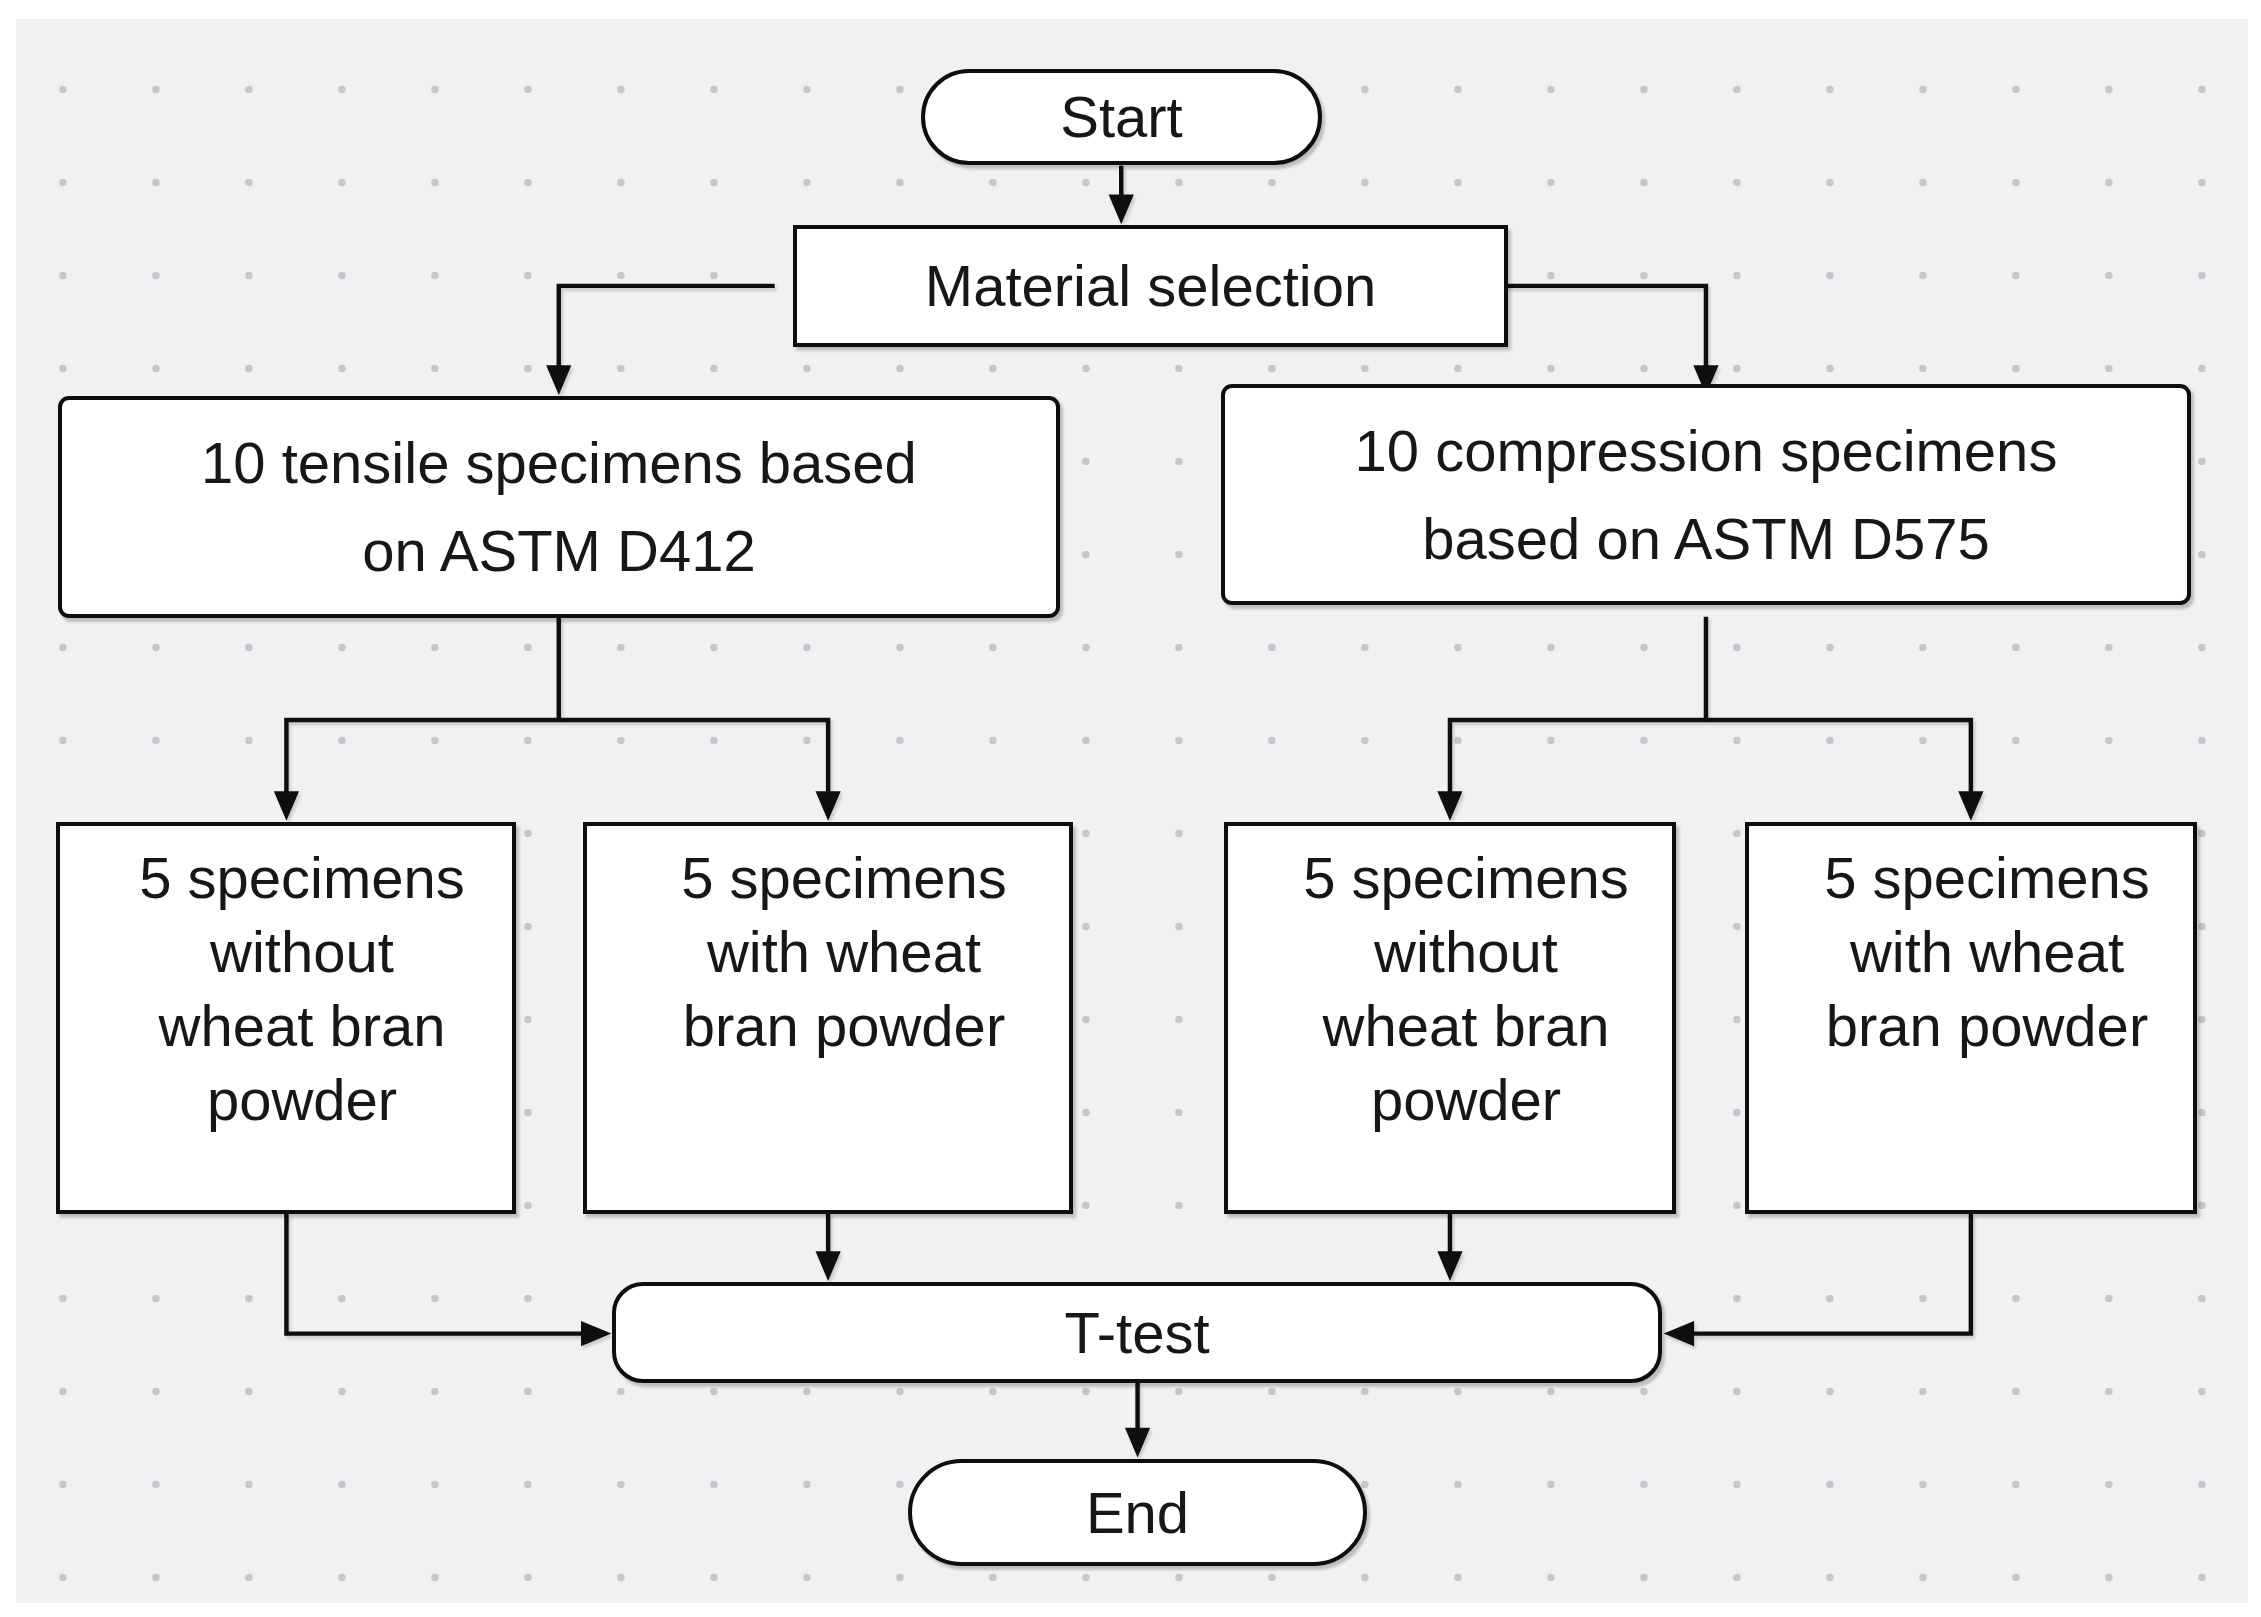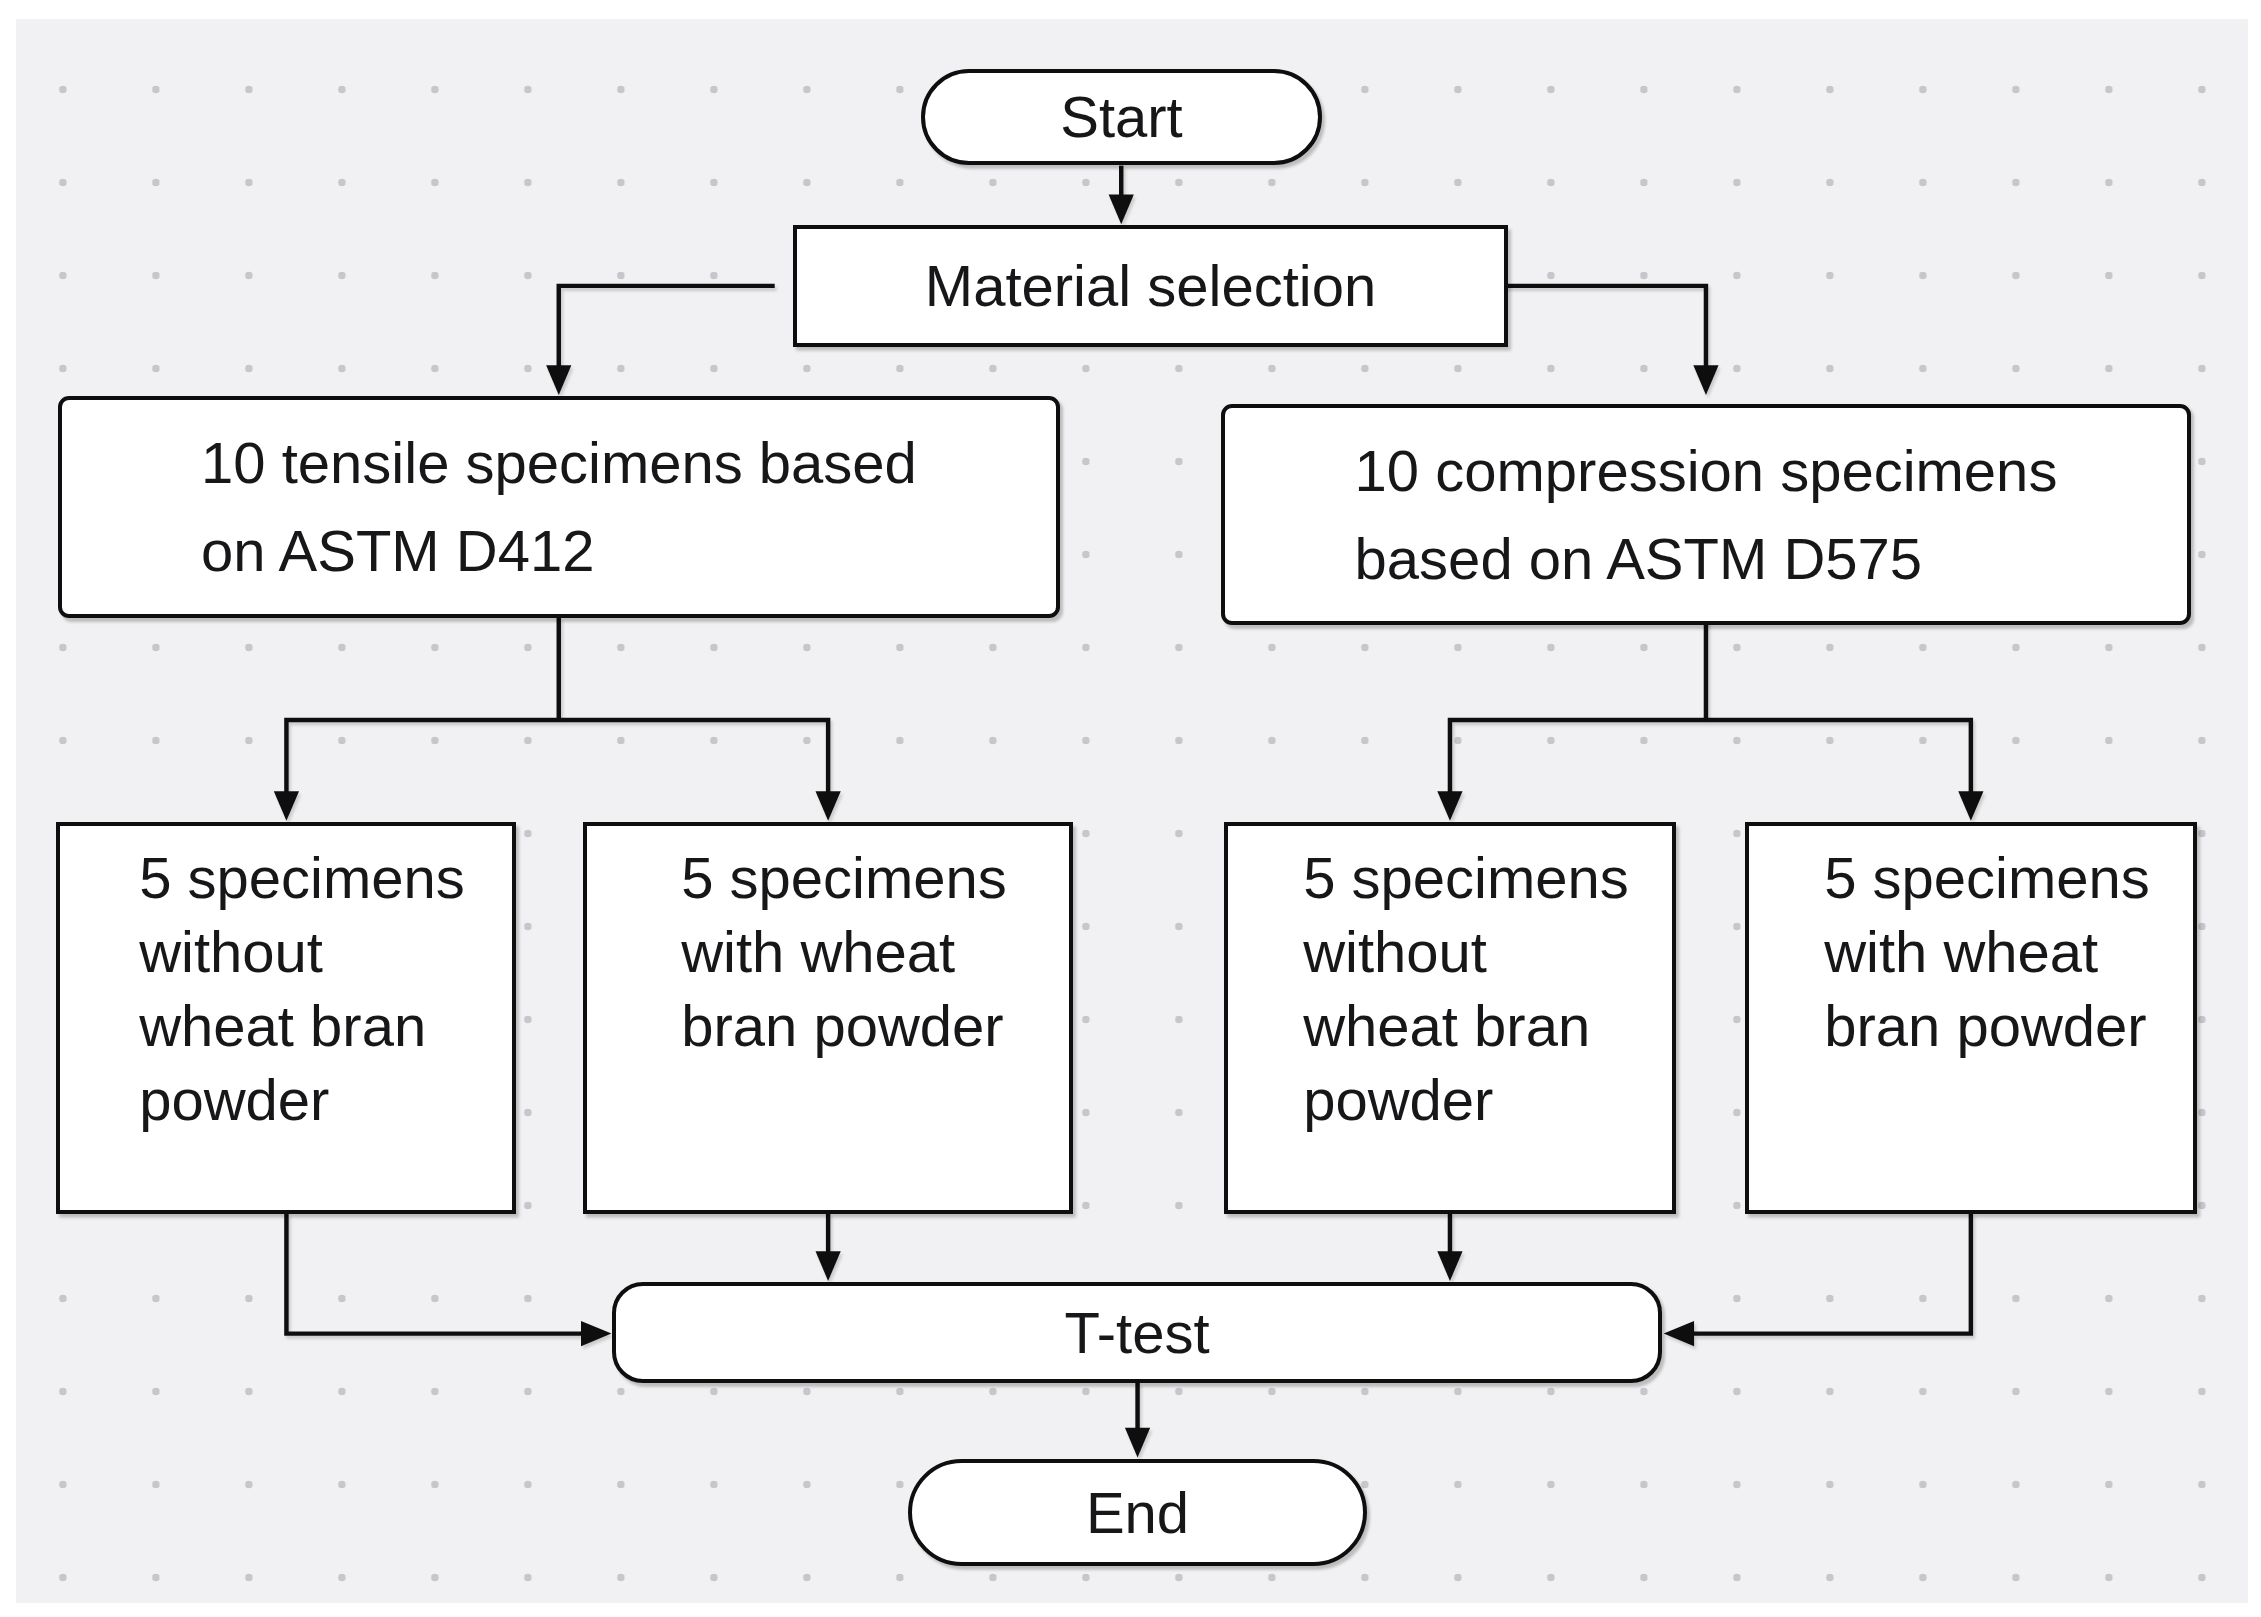--- a/index.html
+++ b/index.html
@@ -47,20 +47,21 @@
   
   .node {
     position: absolute;
     box-sizing: border-box;
     background: #ffffff;
     border: 4.5px solid #0e0e0e;
     color: #17171a;
     display: flex;
     align-items: center;
     justify-content: center;
+    text-align: center;
     font-size: 58px;
     line-height: 80px;
     white-space: pre-line;
     box-shadow: 3px 3.7px 3px rgba(0,0,0,0.22);
   }
   .stadium {
     border-radius: 741px;
   }
   .node-tall {
     align-items: flex-start;
@@ -140,21 +141,21 @@
 
   <div class="node" style="left:775px; top:225px; width:715px; height:122px;margin-left:18px;">
     <span>Material selection</span>
   </div>
 
   <div class="node node-lg" style="left:58px; top:396px; width:1002px; height:222px;">
     <span>10 tensile specimens based
 on ASTM D412</span>
   </div>
 
-  <div class="node node-lg" style="left:1221px; top:404px; width:970px; height:221px;">
+  <div class="node node-lg" style="left:1221px; top:384px; width:970px; height:221px;">
     <span>10 compression specimens
 based on ASTM D575</span>
   </div>
 
   <div class="node node-tall" style="left:56px; top:822px; width:460px; height:392px;">
     <span>5 specimens
 without
 wheat bran
 powder</span>
   </div>

